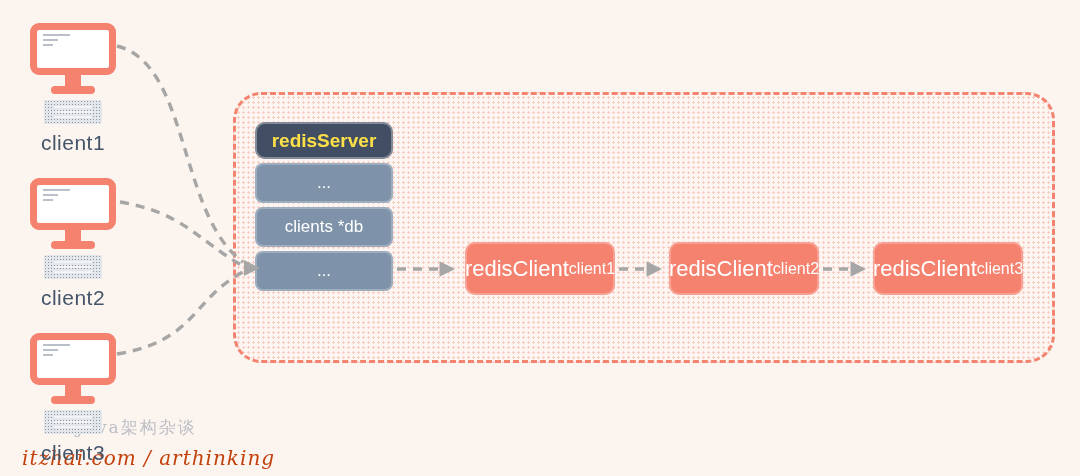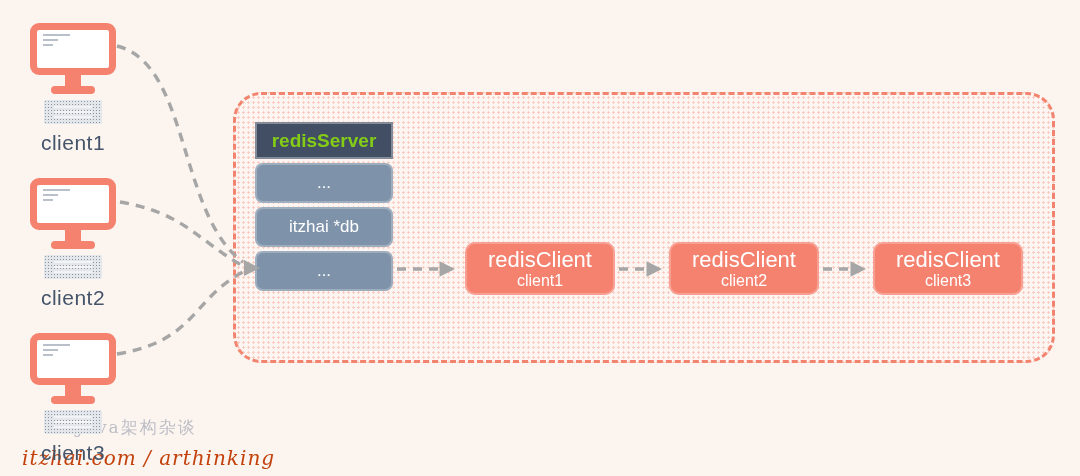--- a/index.html
+++ b/index.html
@@ -14,34 +14,34 @@
     box-sizing:border-box;border:3px dashed #f2836e;border-radius:28px;
     background-color:#fdf5f1;
     background-image:radial-gradient(rgba(242,125,100,0.33) 1px, transparent 1.4px);
     background-size:5px 5px;
     z-index:1;
   }
 
   
   .server-stack{position:absolute;left:255px;top:122px;width:138px;z-index:3;}
   .server-header{
-    height:37px;line-height:37px;border-radius:0;background:#414e63;
-    color:#84cc16;font-weight:bold;font-size:19px;text-align:center;
+    height:37px;line-height:37px;border-radius:10px;background:#414e63;
+    color:#fde047;font-weight:bold;font-size:19px;text-align:center;
     box-shadow:0 0 0 2px rgba(255,255,255,0.35) inset;
   }
   .server-row{
     height:40px;line-height:40px;border-radius:8px;background:#7e93aa;
     color:#fff;font-size:17px;text-align:center;margin-top:4px;
     box-shadow:0 0 0 2px rgba(255,255,255,0.25) inset;
   }
 
   
   .redis-client{
     position:absolute;top:242px;width:150px;height:53px;border-radius:10px;
-    background:#f5816f;color:#fff;display:flex;flex-direction:column;
+    background:#f5816f;color:#fff;display:flex;
     align-items:center;justify-content:center;z-index:3;
     box-shadow:0 0 0 2px rgba(255,255,255,0.25) inset;
   }
   .redis-client .rc-title{font-size:22px;line-height:24px;}
   .redis-client .rc-sub{font-size:16px;line-height:18px;}
   .rc-1{left:465px;} .rc-2{left:669px;} .rc-3{left:873px;}
 
   
   .client{position:absolute;width:96px;z-index:3;}
   .c-1{left:25px;top:23px;} .c-2{left:25px;top:178px;} .c-3{left:25px;top:333px;}
@@ -125,21 +125,21 @@
     </div>
     <div class="stand"></div>
     <div class="base"></div>
     <div class="keyboard"></div>
     <div class="client-label">client3</div>
   </div>
 
   <div class="server-stack">
     <div class="server-header">redisServer</div>
     <div class="server-row">...</div>
-    <div class="server-row">itzhai *db</div>
+    <div class="server-row">clients *db</div>
     <div class="server-row">...</div>
   </div>
 
   <div class="redis-client rc-1">
     <div class="rc-title">redisClient</div>
     <div class="rc-sub">client1</div>
   </div>
   <div class="redis-client rc-2">
     <div class="rc-title">redisClient</div>
     <div class="rc-sub">client2</div>

